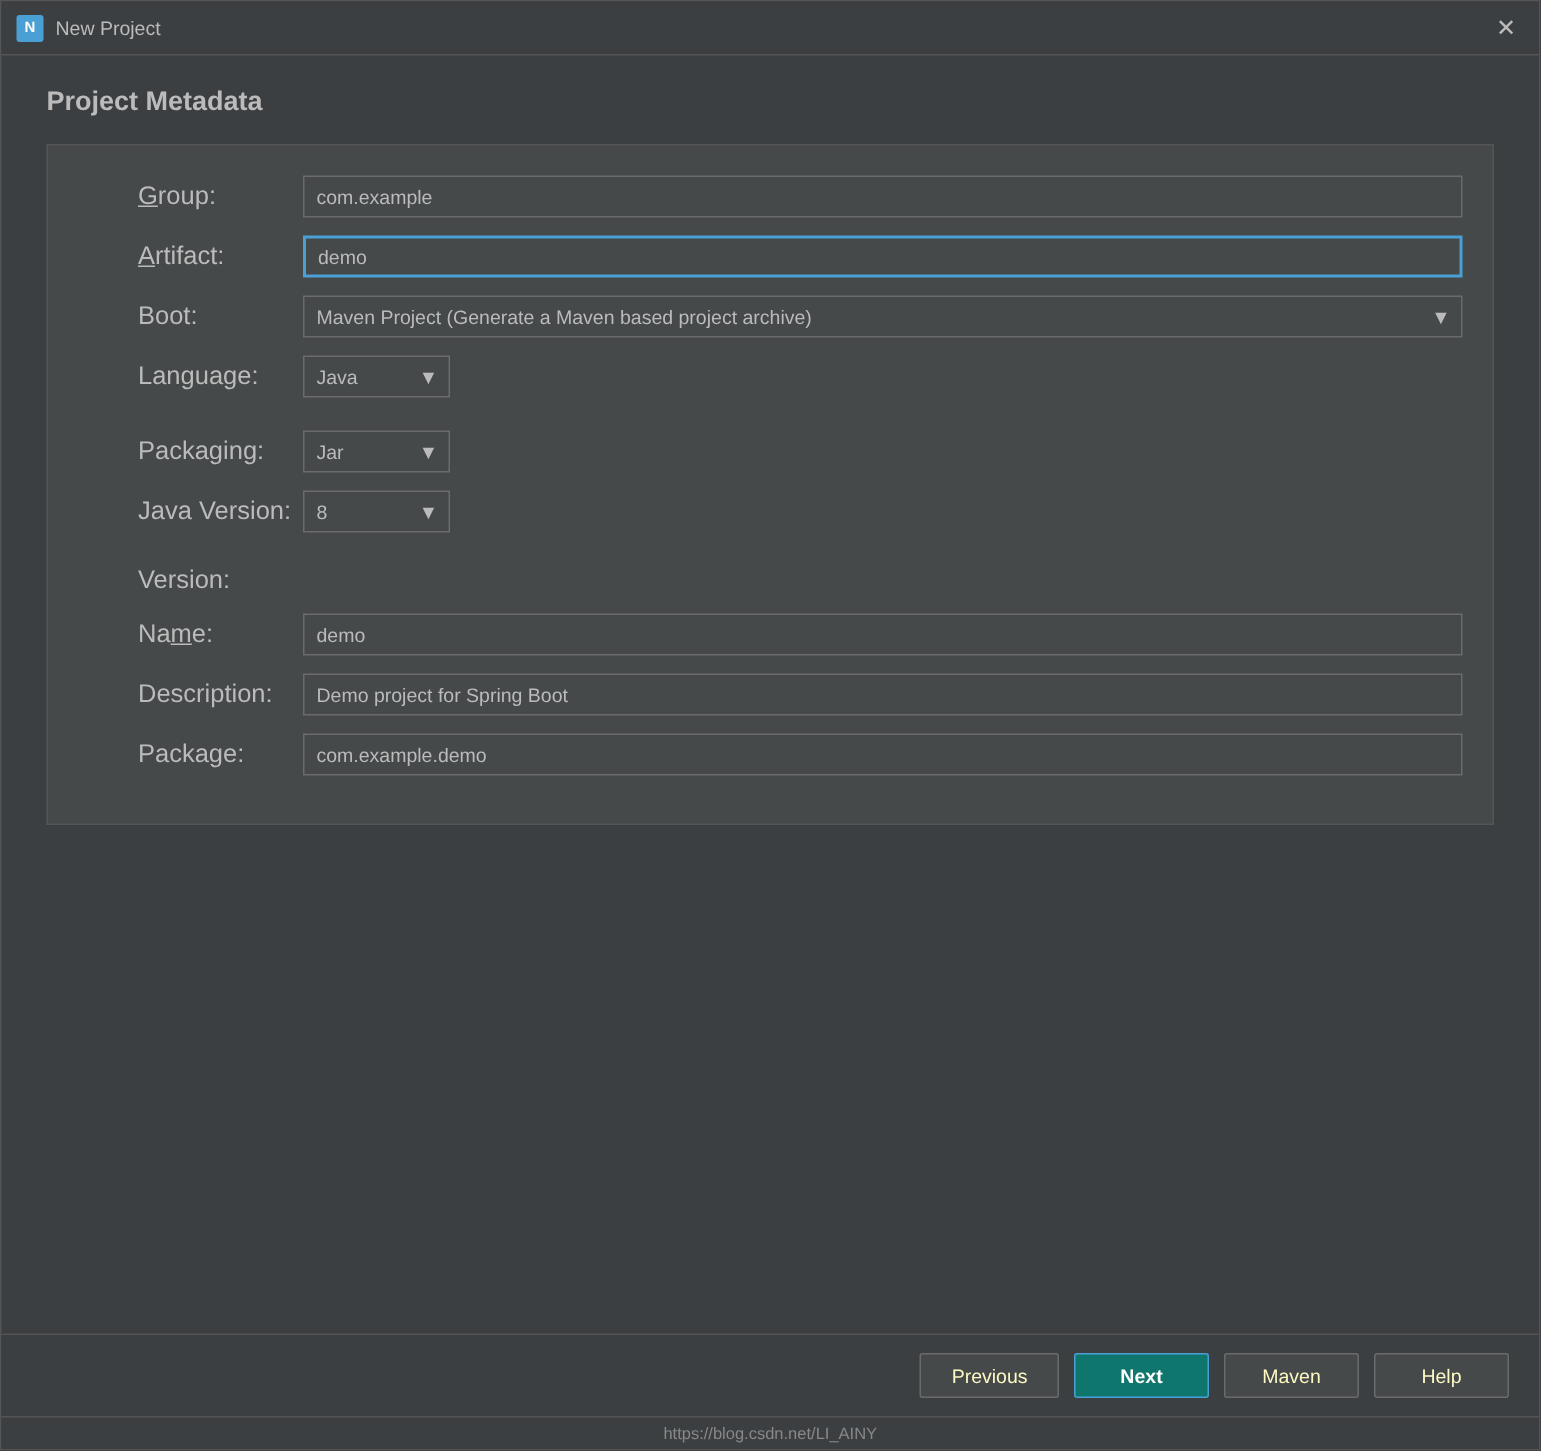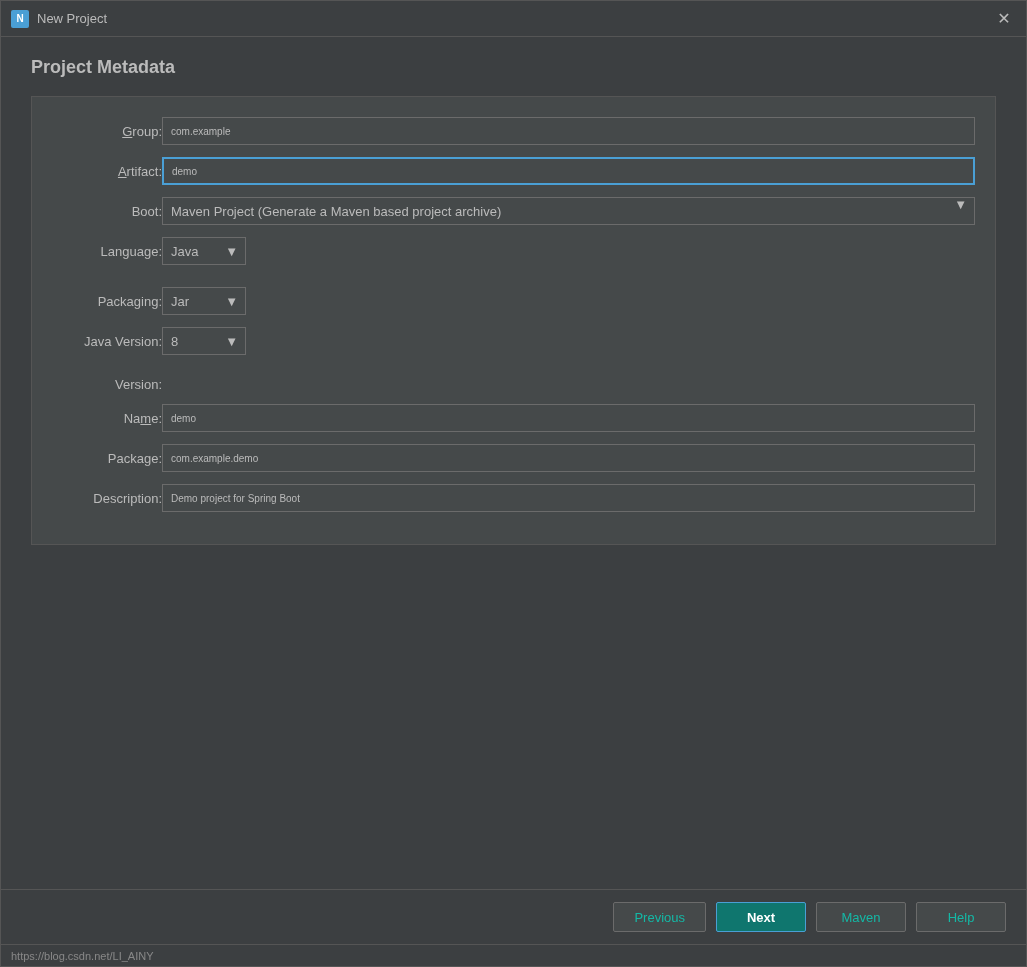--- a/index.html
+++ b/index.html
@@ -97,36 +97,37 @@
 
     .form-row {
       display: flex;
       align-items: center;
       margin-bottom: 12px;
     }
 
     .form-label {
       width: 110px;
       color: #bbbbbb;
-      font-size: 13px;
+      font-size: 17px;
       flex-shrink: 0;
-      text-align: right;
+      text-align: left;
+      margin-left: 40px;
     }
 
     .form-label .underline {
       text-decoration: underline;
     }
 
     .form-input {
       flex: 1;
       background: #45494a;
       border: 1px solid #6b6b6b;
       color: #bbbbbb;
       padding: 4px 8px;
-      font-size: 10px;
+      font-size: 13px;
       height: 28px;
       outline: none;
     }
 
     .form-input.active-input {
       border: 2px solid #4a9fd5;
       background: #45494a;
     }
 
     .form-select {
@@ -139,36 +140,36 @@
       outline: none;
       cursor: pointer;
       appearance: none;
       -webkit-appearance: none;
     }
 
     .type-select-wrapper {
       flex: 1;
       position: relative;
       display: flex;
-      align-items: flex-start;
+      align-items: center;
     }
 
     .type-select-wrapper select {
       width: 100%;
       padding-right: 24px;
     }
 
     .type-select-wrapper .dropdown-arrow {
       position: absolute;
       right: 8px;
       pointer-events: none;
     }
 
     .small-select-wrapper {
-      width: 84px;
+      width: 98px;
       position: relative;
       display: flex;
       align-items: center;
     }
 
     .small-select-wrapper select {
       width: 100%;
       padding-right: 24px;
     }
 
@@ -191,42 +192,42 @@
     }
 
     .btn {
       height: 30px;
       padding: 0 20px;
       font-size: 13px;
       cursor: pointer;
       border-radius: 2px;
       border: 1px solid #6b6b6b;
       background: #45494a;
-      color: #14b8a6;
+      color: #fef9c3;
       min-width: 90px;
     }
 
     .btn-primary {
       background: #0f766e;
       border-color: #4a9fd5;
       color: white;
       font-weight: bold;
     }
 
     .spacer {
       height: 10px;
     }
 
     .bottom-bar {
       height: 22px;
       background: #3c3f41;
       border-top: 1px solid #555;
       display: flex;
       align-items: center;
-      justify-content: flex-start;
+      justify-content: center;
       padding: 0 10px;
       font-size: 11px;
       color: #888;
     }
   </style>
 </head>
 <body>
 
 <div class="window">
 
@@ -313,27 +314,27 @@
       </div>
 
       <div class="form-row">
         <label class="form-label">
           Na<span class="underline">m</span>e:
         </label>
         <input class="form-input" type="text" value="demo" style="">
       </div>
 
       <div class="form-row">
+        <label class="form-label">Description:</label>
+        <input class="form-input" type="text" value="Demo project for Spring Boot" style="">
+      </div>
+
+      <div class="form-row">
         <label class="form-label">Package:</label>
         <input class="form-input" type="text" value="com.example.demo" style="">
-      </div>
-
-      <div class="form-row">
-        <label class="form-label">Description:</label>
-        <input class="form-input" type="text" value="Demo project for Spring Boot" style="">
       </div>
     </div>
   </div>
 
   <div class="footer">
     <button class="btn">Previous</button>
     <button class="btn btn-primary">Next</button>
     <button class="btn">Maven</button>
     <button class="btn">Help</button>
   </div>

